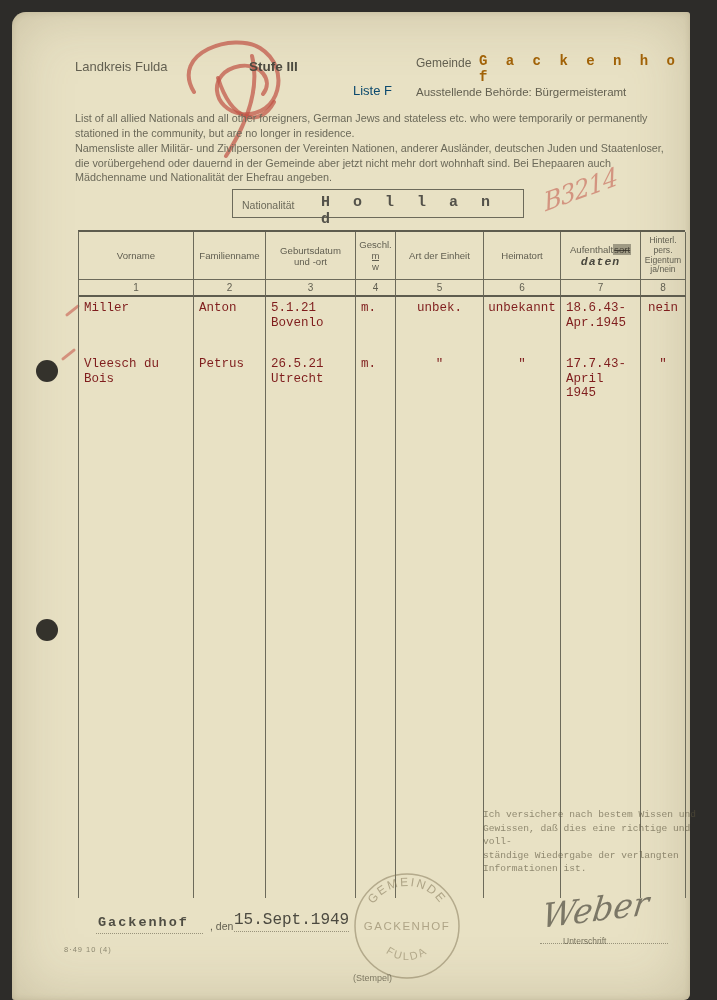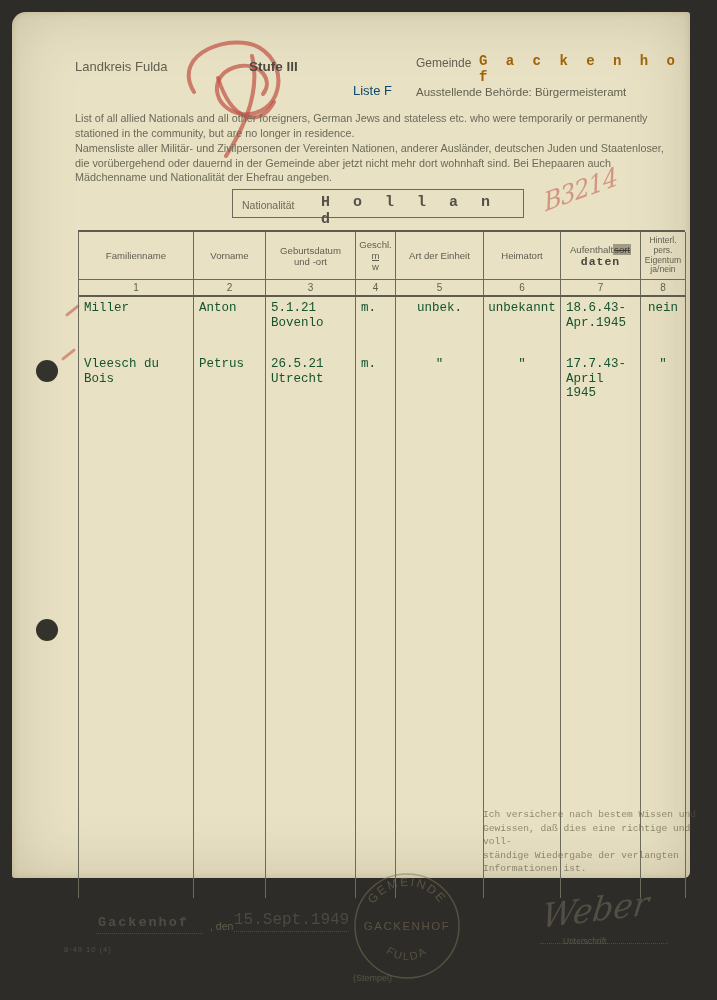--- a/index.html
+++ b/index.html
@@ -2,28 +2,28 @@
 <html><head>
 <meta charset="utf-8">
 <style>
   html,body{margin:0;padding:0;}
   body{
     width:717px;height:1000px;position:relative;overflow:hidden;
     background:#2d2c29;
     font-family:"Liberation Sans", sans-serif;
   }
   .paper{
-    position:absolute;left:12px;top:12px;width:678px;height:866px;
+    position:absolute;left:12px;top:12px;width:678px;height:988px;
     background:#e8e1c4;
     border-radius:14px 3px 6px 3px;
     box-shadow:inset 0 0 60px rgba(125,112,78,.28), inset 0 0 6px rgba(125,112,78,.25);
   }
   .abs{position:absolute;}
   .printed{color:#625f50;}
-  .typed{font-family:"Liberation Mono","DejaVu Sans Mono",monospace;color:#14532d;}
+  .typed{font-family:"Liberation Mono","DejaVu Sans Mono",monospace;color:#7f1d1d;}
   .pre{white-space:pre-line;}
 
   
   .landkreis{left:63px;top:47px;font-size:13px;}
   .stufe{left:237px;top:47px;font-size:13.5px;font-weight:bold;color:#4c4a40;}
   .gemeinde-label{left:404px;top:44px;font-size:12px;}
   .gemeinde-value{left:467px;top:41px;font-size:14px;font-weight:bold;letter-spacing:5px;color:#a16207;}
   .liste{left:341px;top:71px;font-size:13px;font-weight:normal;color:#0c4a6e;text-align:right;}
   .behoerde{left:404px;top:74px;font-size:11.5px;}
   .intro{left:63px;top:99px;width:592px;font-size:10.8px;line-height:14.5px;color:#6b6959;}
@@ -48,21 +48,21 @@
   .hcell{border-bottom:1px solid #6c6a5a;font-size:9.6px;color:#605e50;text-align:center;
     display:flex;flex-direction:column;align-items:center;justify-content:center;line-height:11px;padding:1px;}
   .ncell{border-bottom:2px solid #5e5c4e;font-size:10px;color:#605e50;text-align:center;line-height:15px;}
   .bcell{font-size:12.5px;line-height:14.5px;padding:4px 2px 0 5px;}
   .bcell.c{text-align:center;padding-left:2px;}
   .r2{padding-top:10px;}
   .geschl-frac{width:22px;text-align:center;}
   .geschl-frac .w{border-top:1px solid #605e50;}
   .struck{background:rgba(72,68,55,.45);color:rgba(55,52,42,.85);text-decoration:line-through;padding:0 1px;text-align:right;}
   .daten{font-family:"Liberation Mono","DejaVu Sans Mono",monospace;font-weight:bold;font-size:11.5px;
-    letter-spacing:1px;color:#4a483e;margin-top:1px;}
+    letter-spacing:1px;color:#4a483e;margin-top:1px;font-style:italic;}
   .hcell.small{font-size:8.6px;line-height:9.6px;}
 
   
   .statement{left:471px;top:796px;width:232px;font-family:"Liberation Mono","DejaVu Sans Mono",monospace;
     font-size:9.6px;line-height:13.5px;color:rgba(88,82,60,.62);}
 
   
   .place{left:84px;top:903px;font-size:13.5px;font-weight:bold;letter-spacing:2px;color:#4f4d43;
     border-bottom:1px dotted rgba(100,95,75,.6);padding:0 14px 3px 2px;}
   .den{left:198px;top:908px;font-size:10.5px;}
@@ -111,22 +111,22 @@
     <span class="lbl">Nationalität</span>
     <span class="val typed">H o l l a n d</span>
   </div>
   <div class="abs red-code">B3214</div>
 
   <div class="abs tick tick1"></div>
   <div class="abs tick tick2"></div>
 
   <div class="abs tbl">
 
+    <div class="hcell">Vorname</div>
     <div class="hcell">Familienname</div>
-    <div class="hcell">Vorname</div>
     <div class="hcell pre">Geburtsdatum
 und -ort</div>
     <div class="hcell">
       <span>Geschl.</span>
       <span class="geschl-frac">
         <span>m</span><br>
         <span class="w">w</span>
       </span>
     </div>
     <div class="hcell">Art der Einheit</div>

